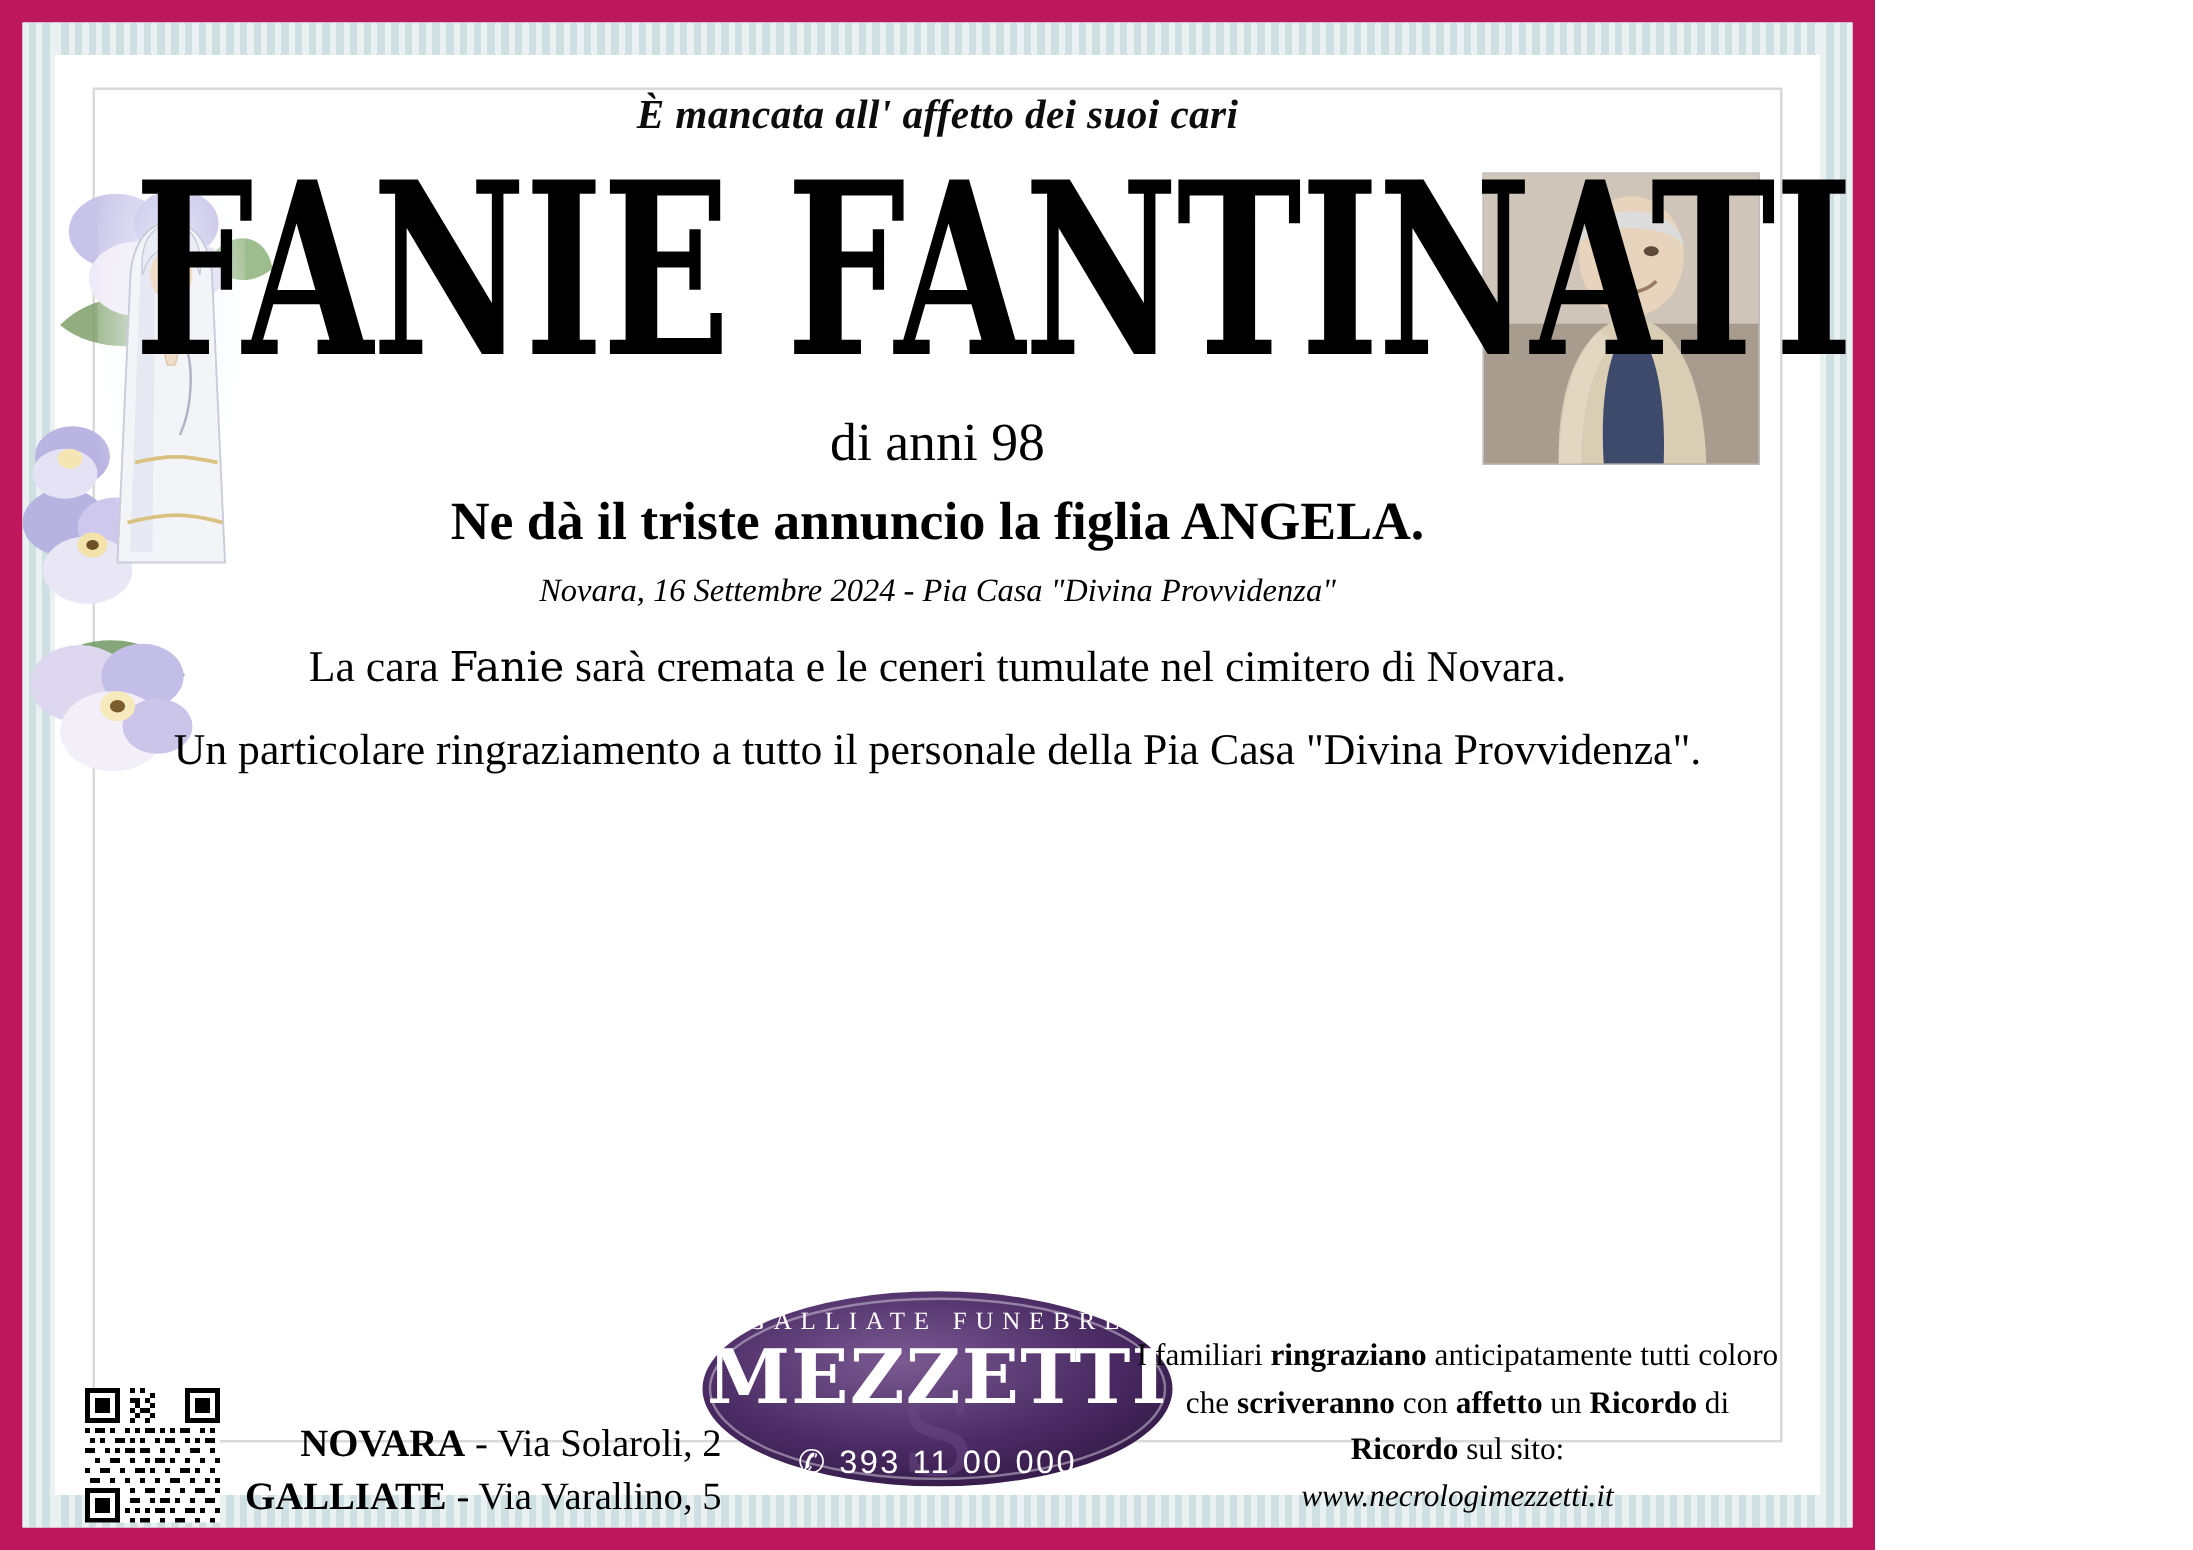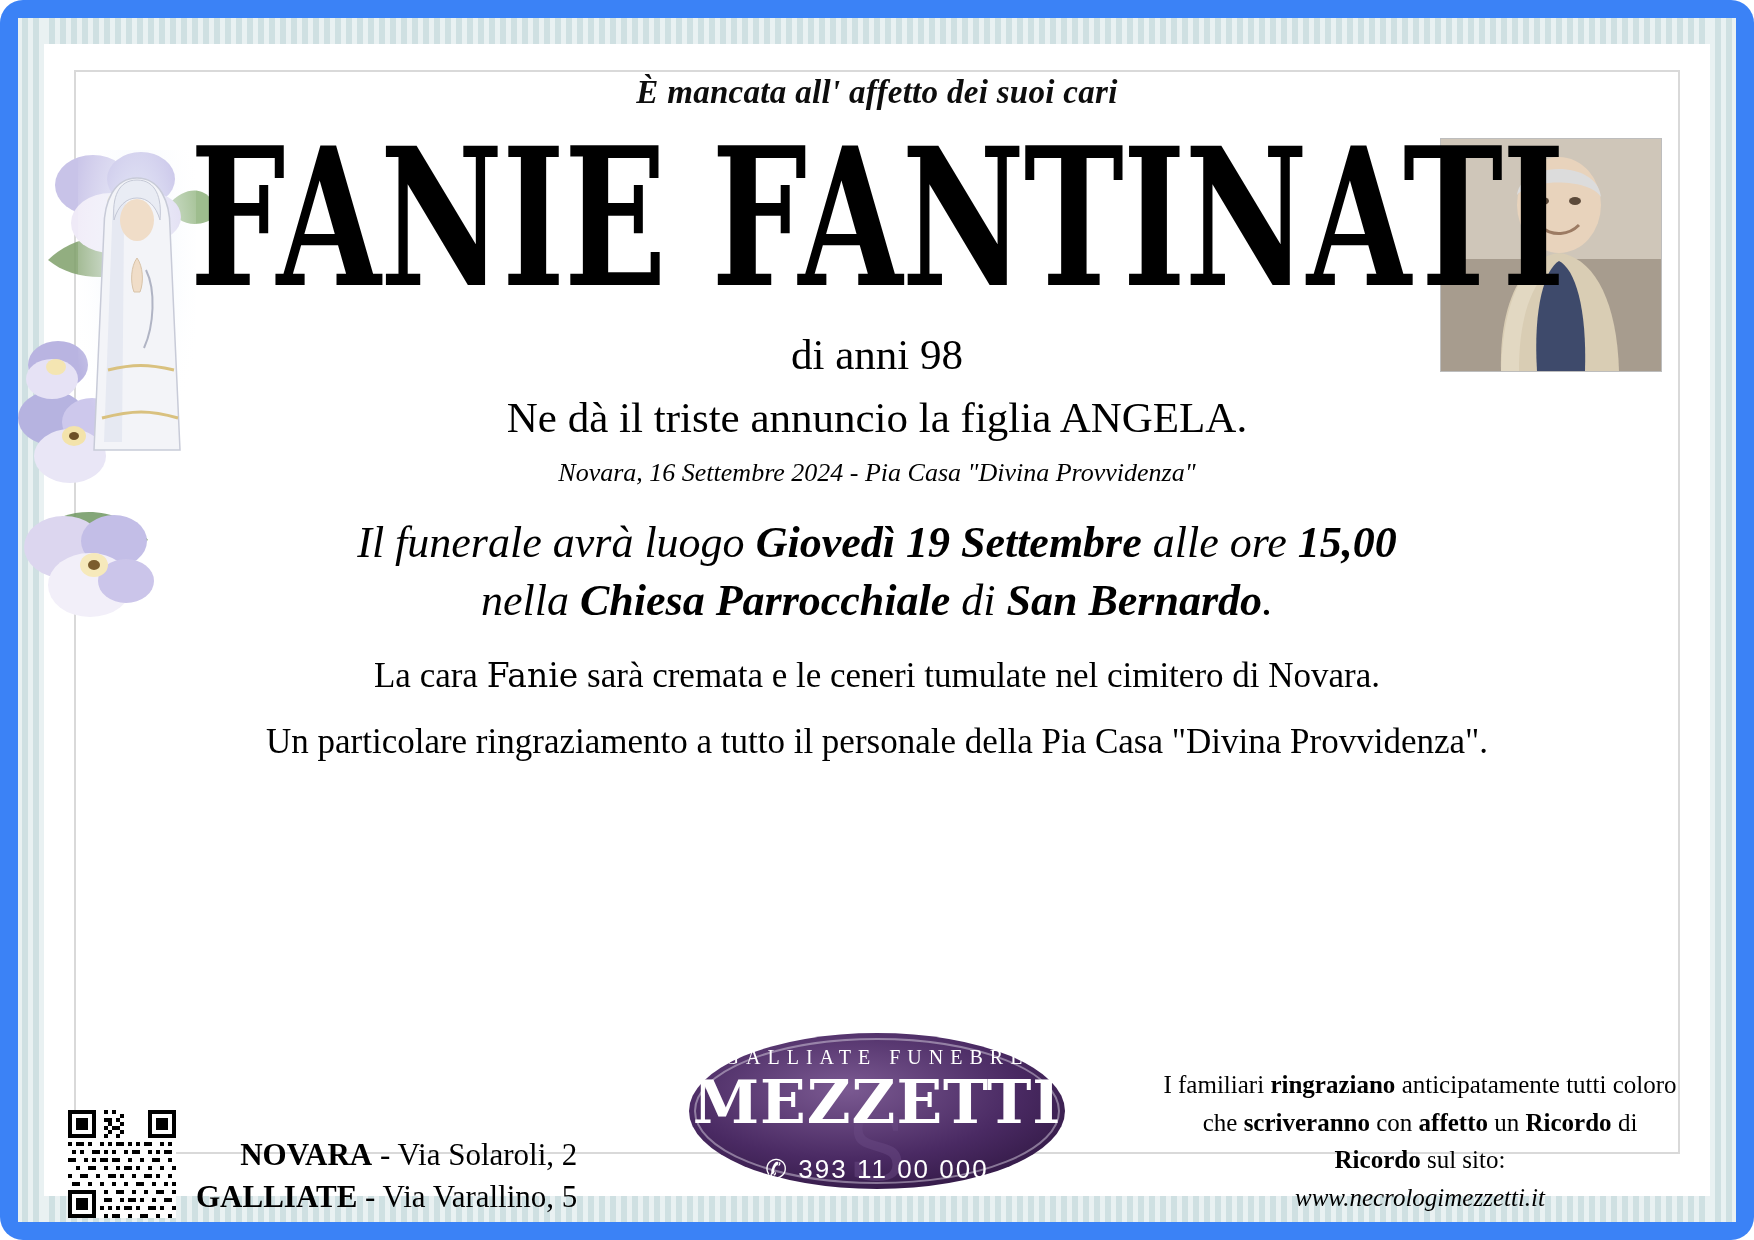--- a/index.html
+++ b/index.html
@@ -12,25 +12,24 @@
     height: 1240px;
     font-family: "Liberation Serif", serif;
     overflow: hidden;
     position: relative;
   }
 
   
   .poster {
     position: absolute;
     left: 0; top: 0;
-    width: 1754px;
+    width: 1500px;
     height: 1240px;
-    background: #3b82f6;
+    background: #be185d;
     box-sizing: border-box;
-    border-radius: 23px;
   }
   .border-band {
     position: absolute;
     left: 18px; top: 18px; right: 18px; bottom: 18px;
     border: 26px solid #cfe0e2;
     box-sizing: border-box;
     background: #ffffff;
   }
   .border-band::after{
     content:"";
@@ -115,20 +114,21 @@
   .ved .sur {
     font-size: 74px;
   }
   .age {
     margin-top: 14px;
     font-size: 43px;
   }
   .announce {
     margin-top: 14px;
     font-size: 43px;
+    font-weight: bold;
   }
   .place-date {
     margin-top: 16px;
     font-style: italic;
     font-size: 26px;
   }
   .funeral {
     margin-top: 26px;
     font-style: italic;
     font-size: 44px;
@@ -303,28 +303,20 @@
     </svg>
   </div>
 
   <div class="content">
     <div class="line-intro">È mancata all' affetto dei suoi cari</div>
     <div class="name">FANIE FANTINATI</div>
     <div class="age">di anni 98</div>
     <div class="announce">Ne dà il triste annuncio la figlia ANGELA.</div>
     <div class="place-date">Novara, 16 Settembre 2024 - Pia Casa "Divina Provvidenza"</div>
 
-    <div class="funeral">
-      <div>
-        <span>Il funerale avrà luogo </span><b>Giovedì 19 Settembre</b><span> alle ore </span><b>15,00</b>
-      </div>
-      <div>
-        <span>nella </span><b>Chiesa Parrocchiale</b><span> di </span><b>San Bernardo</b><span>.</span>
-      </div>
-    </div>
 
     <div class="cremation">
       <span>La cara </span><span class="nm">Fanie</span><span> sarà cremata e le ceneri tumulate nel cimitero di Novara.</span>
     </div>
 
     <div class="thanks">Un particolare ringraziamento a tutto il personale della Pia Casa "Divina Provvidenza".</div>
   </div>
 
   <div class="qr">
     <svg width="108" height="108" viewBox="0 0 27 27" xmlns="http://www.w3.org/2000/svg" shape-rendering="crispEdges">

